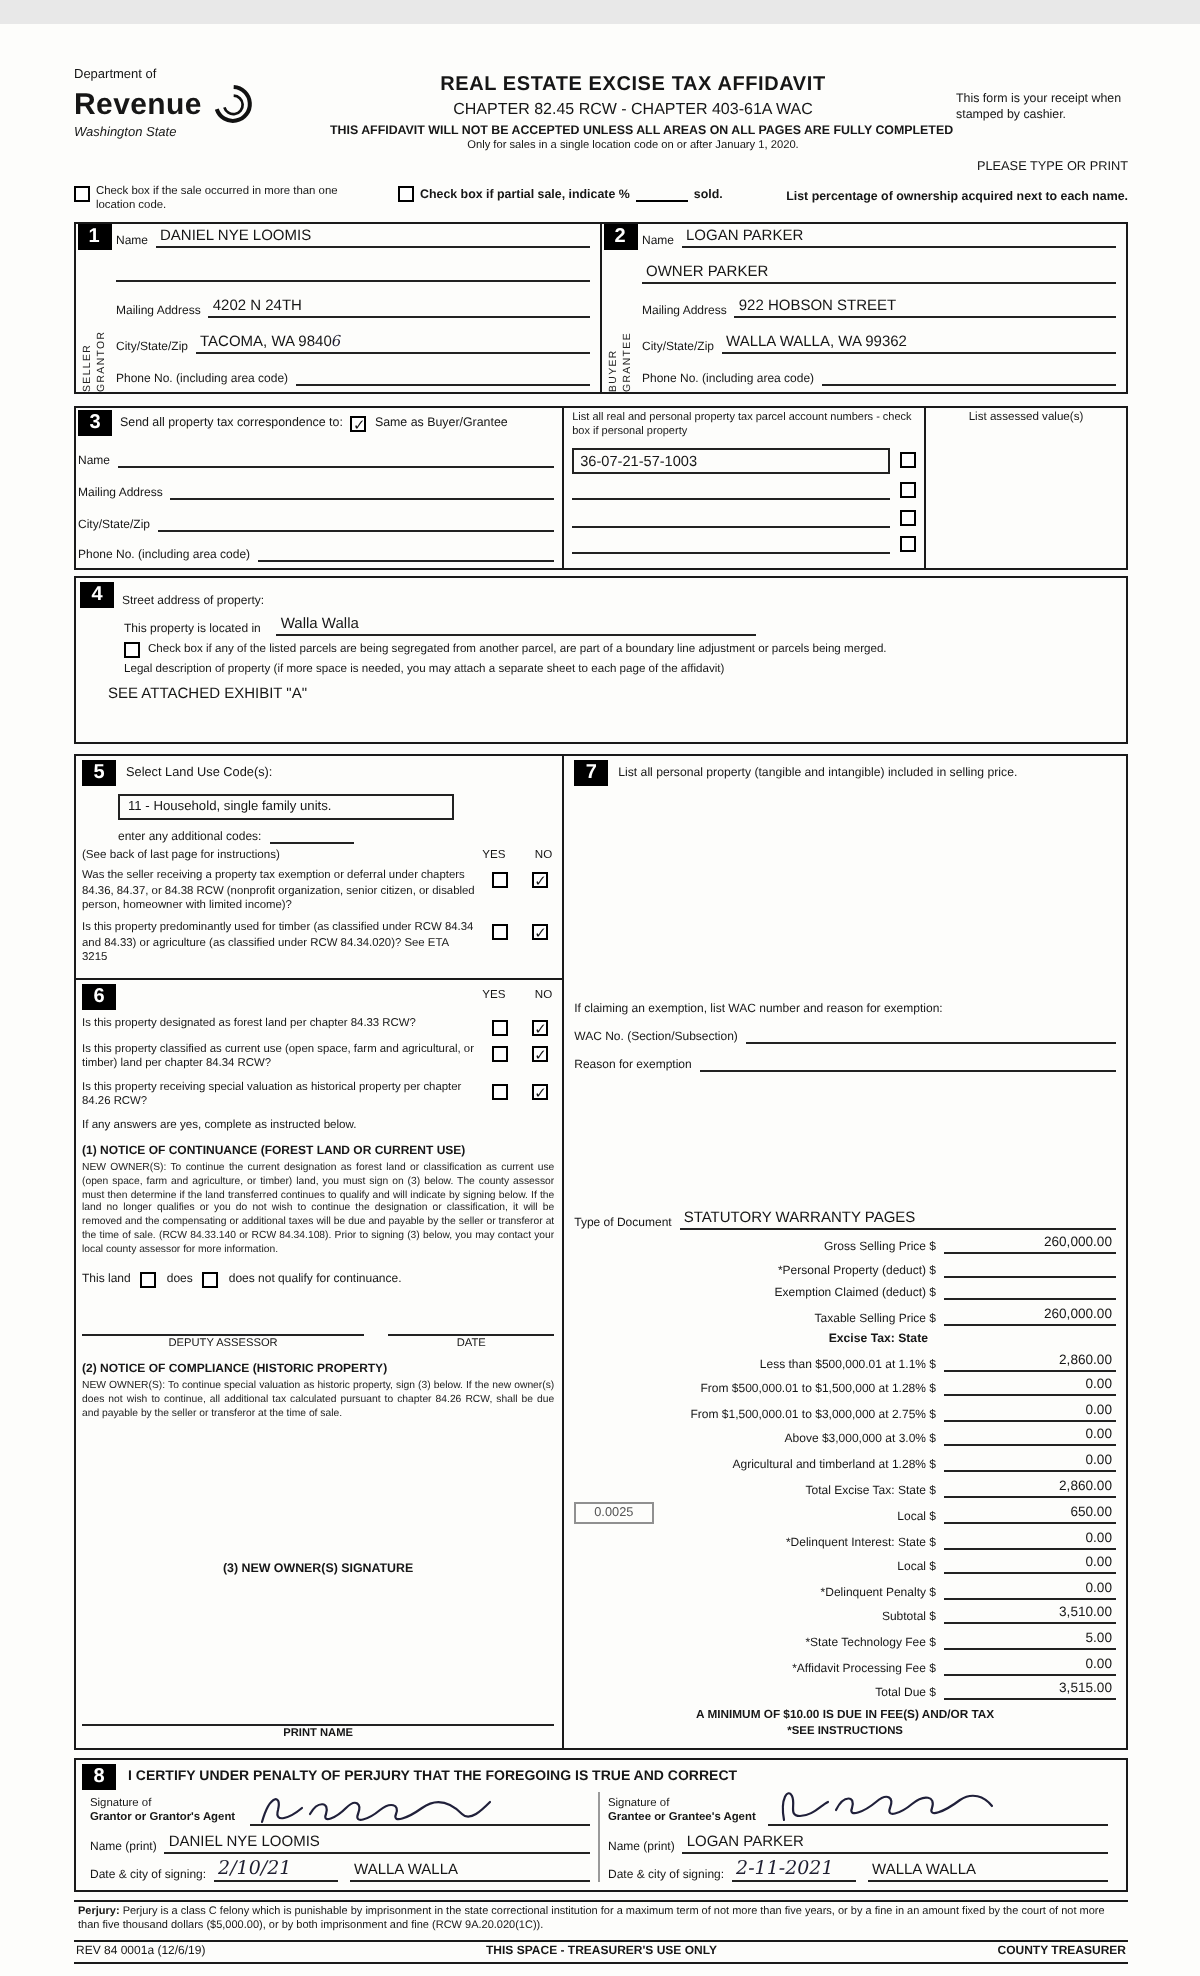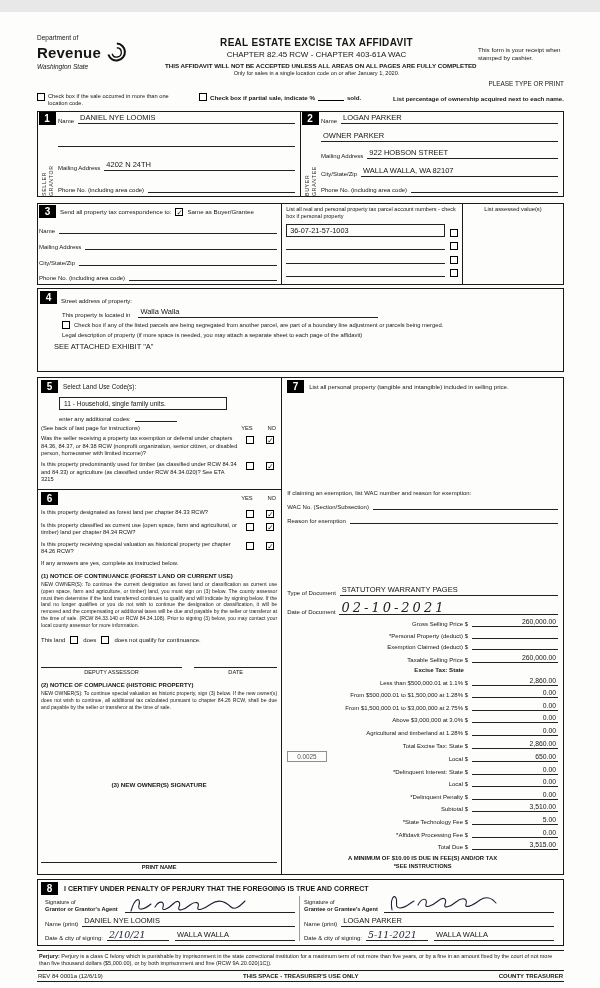--- a/index.html
+++ b/index.html
@@ -39,21 +39,21 @@
 .pfields{flex:1;padding:1px 5px 3px 2px;display:flex;flex-direction:column;justify-content:space-between}
 .frow{display:flex;align-items:flex-end;min-height:10px}
 .lbl{font-size:6px;white-space:nowrap;padding-right:4px}
 .uval{flex:1;border-bottom:1px solid #222;font-size:7.5px;padding:0 2px;min-height:9px;line-height:10px;white-space:nowrap}
 
 .sec3{display:flex;margin-top:6px;height:82px;border:1px solid #1a1a1a}
 .s3left{width:46.5%;border-right:1px solid #1a1a1a;padding:1px 4px 3px 1px;display:flex;flex-direction:column;justify-content:space-between}
 .s3head{display:flex;align-items:center;gap:4px;font-size:6.2px}
 .s3mid{flex:1;border-right:1px solid #1a1a1a;padding:2px 4px;display:flex;flex-direction:column}
 .s3parhead{font-size:5.5px;line-height:1.25}
-.parcelrow{display:flex;align-items:flex-end;gap:5px;margin-top:3.5px}
+.parcelrow{display:flex;align-items:center;gap:5px;margin-top:3.5px}
 .parcelval{flex:1;font-size:7.3px;border-bottom:1px solid #222;line-height:9px;min-height:10px;padding:0 2px}
 .parcelval.boxed{border:1px solid #222;padding:1px 3px}
 .s3right{width:100px;padding:2px 3px}
 .s3ashead{font-size:5.8px;text-align:center}
 
 .sec4{margin-top:3px;height:84px;border:1px solid #1a1a1a;padding:2px 5px 4px 2px;display:flex;flex-direction:column;gap:3px}
 .s4row{display:flex;align-items:flex-end;gap:4px}
 .note6{font-size:5.8px;line-height:1.25}
 .legalval{font-size:7.5px;padding-left:14px}
 
@@ -169,20 +169,24 @@
               <span class="uval">DANIEL NYE LOOMIS</span>
             </div>
         <div class="frow">
               <span class="uval"></span>
             </div>
         <div class="frow">
               <span class="lbl">Mailing Address</span>
               <span class="uval">4202 N 24TH</span>
             </div>
         <div class="frow">
+              <span class="lbl">City/State/Zip</span>
+              <span class="uval"><span>TACOMA, WA 9840</span><span class="hand">6</span></span>
+            </div>
+        <div class="frow">
               <span class="lbl">Phone No. (including area code)</span>
               <span class="uval"></span>
             </div>
       </div>
     </div>
     <div class="party">
       <div class="pleft">
         <div class="badge">2</div>
         <div class="vlabels">
           <span>BUYER</span>
@@ -196,21 +200,21 @@
             </div>
         <div class="frow">
               <span class="uval">OWNER PARKER</span>
             </div>
         <div class="frow">
               <span class="lbl">Mailing Address</span>
               <span class="uval">922 HOBSON STREET</span>
             </div>
         <div class="frow">
               <span class="lbl">City/State/Zip</span>
-              <span class="uval">WALLA WALLA, WA  82107</span>
+              <span class="uval">WALLA WALLA, WA  99362</span>
             </div>
         <div class="frow">
               <span class="lbl">Phone No. (including area code)</span>
               <span class="uval"></span>
             </div>
       </div>
     </div>
   </div>
 
   <div class="sec3">
@@ -393,24 +397,20 @@
           </div>
       <div class="frow" style="margin-top:4px">
             <span class="lbl">Reason for exemption</span>
             <span class="uval"></span>
           </div>
       <div class="sp"></div>
       <div class="frow">
             <span class="lbl">Type of Document</span>
             <span class="uval">STATUTORY WARRANTY PAGES</span>
           </div>
-      <div class="frow" style="margin-top:3px;min-height:16px">
-            <span class="lbl">Date of Document</span>
-            <span class="uval docdate-hand">02-10-2021</span>
-          </div>
 
       <div class="mrow">
             <span class="mlabel">Gross Selling Price $</span>
             <span class="mval">260,000.00</span>
           </div>
       <div class="mrow">
             <span class="mlabel">*Personal Property (deduct) $</span>
             <span class="mval"></span>
           </div>
       <div class="mrow">
@@ -523,21 +523,21 @@
               <path d="M6 17 C4 6 8 1 10 5 C12 9 8 15 14 15 C20 15 24 10 28 8 M32 12 C36 4 42 5 40 11 C38 16 46 13 52 8 C58 3 61 6 59 11 C57 16 64 14 70 9 C76 4 82 5 80 11 C78 16 86 13 94 7 C100 3 106 5 110 10" fill="none" stroke="#20203a" stroke-width="1.1" stroke-linecap="round"></path>
             </svg>
           </div>
         </div>
         <div class="frow" style="margin-top:3px">
           <span class="lbl">Name (print)</span>
           <span class="uval">LOGAN PARKER</span>
         </div>
         <div class="frow" style="margin-top:3px">
           <span class="lbl">Date &amp; city of signing:</span>
-          <span class="uval handdate" style="max-width:62px">5-11-2021</span>
+          <span class="uval handdate" style="max-width:62px">2-11-2021</span>
           <span class="uval" style="margin-left:6px">WALLA WALLA</span>
         </div>
       </div>
     </div>
   </div>
 
   <div class="perjury">
     <span class="b">Perjury:</span>
     <span>Perjury is a class C felony which is punishable by imprisonment in the state correctional institution for a maximum term of not more than five years, or by a fine in an amount fixed by the court of not more than five thousand dollars ($5,000.00), or by both imprisonment and fine (RCW 9A.20.020(1C)).</span>
   </div>

